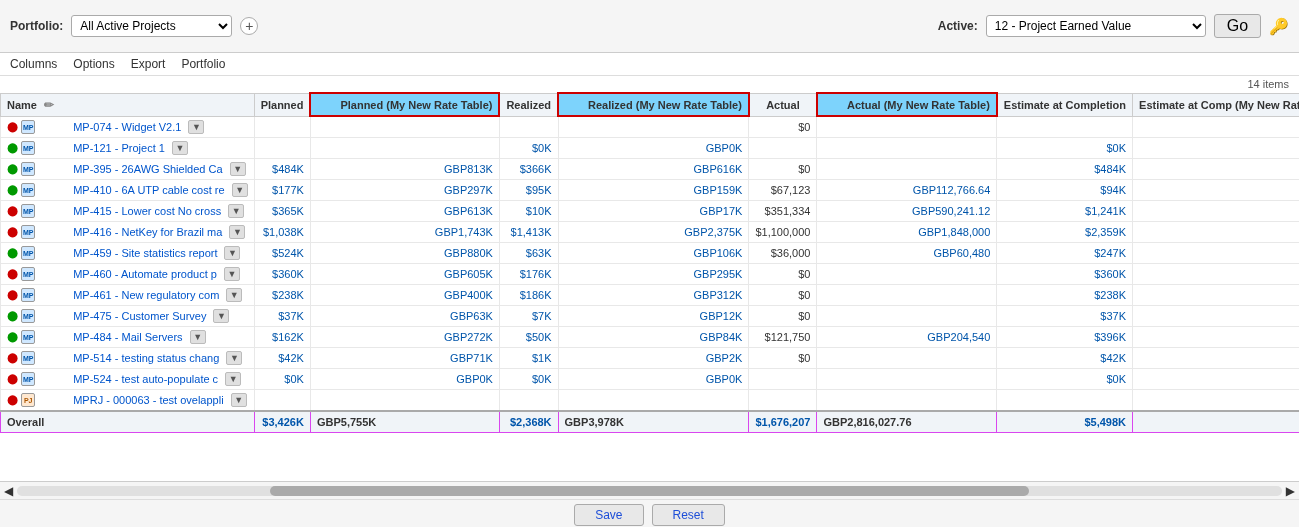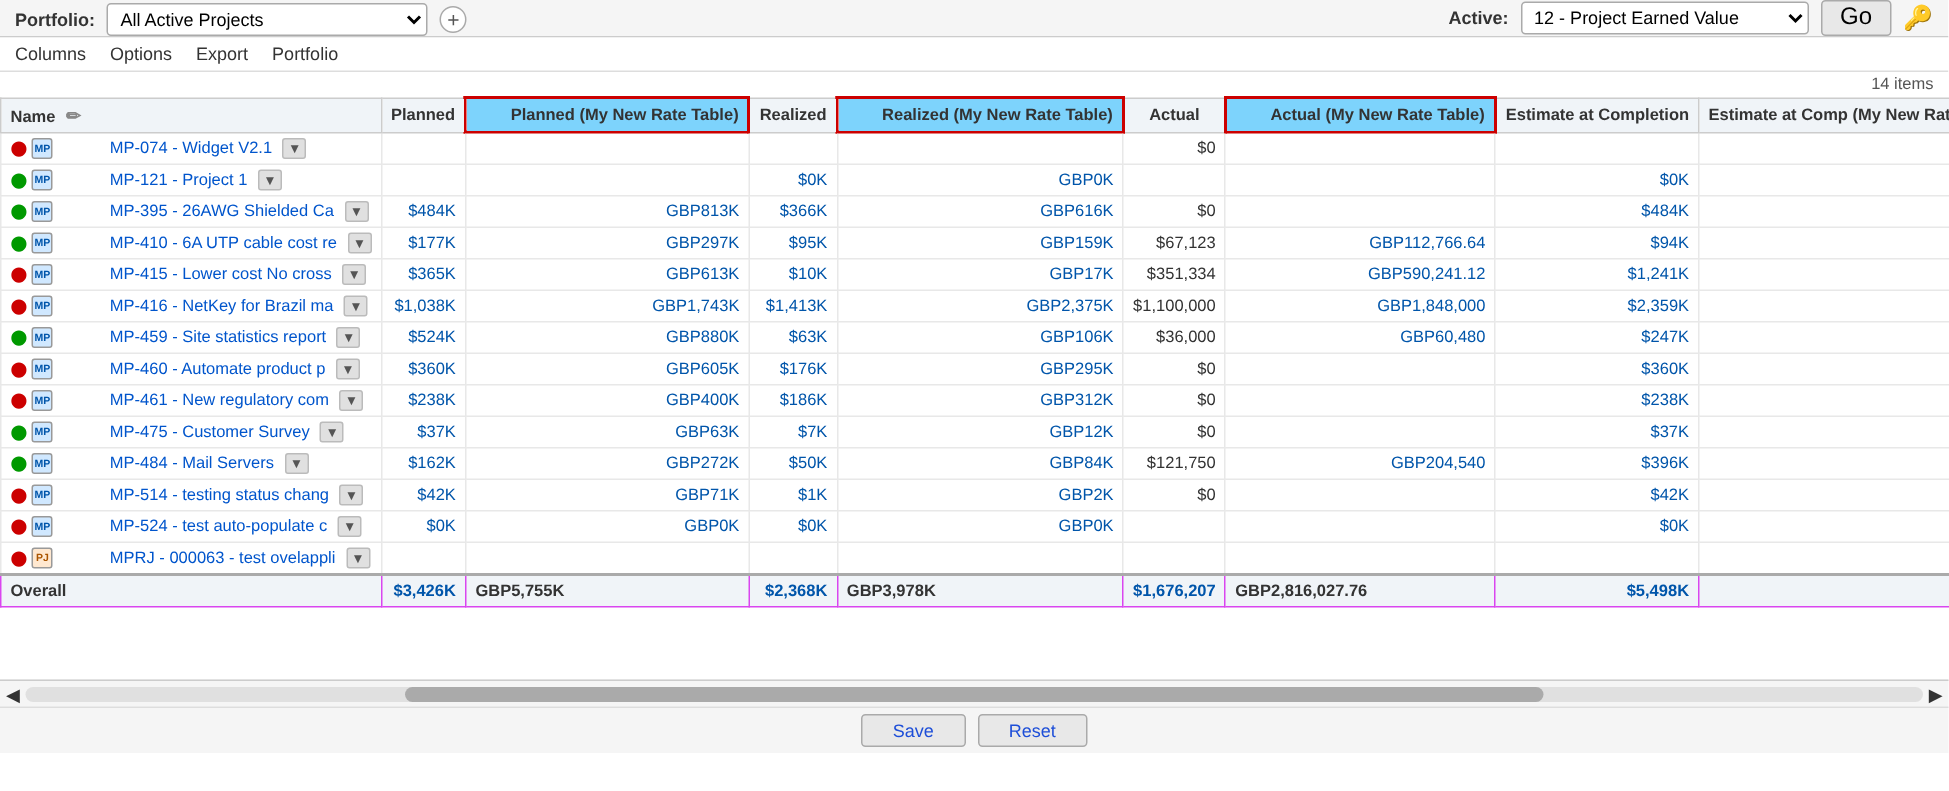--- a/index.html
+++ b/index.html
@@ -1,30 +1,30 @@
 <!DOCTYPE html>
 <html><head>
   <meta charset="utf-8">
   <style>
     * { box-sizing: border-box; margin: 0; padding: 0; }
     body { font-family: Arial, sans-serif; font-size: 12px; background: #fff; color: #333; overflow: hidden; }
 
     
     .top-bar {
-      display: flex; align-items: flex-end; justify-content: space-between;
-      padding: 0 10px; border-bottom: 1px solid #ccc; background: #f5f5f5;
+      display: flex; align-items: center; justify-content: space-between;
+      padding: 14px 10px; border-bottom: 1px solid #ccc; background: #f5f5f5;
     }
     .top-bar-left, .top-bar-right { display: flex; align-items: center; gap: 8px; }
     .top-bar label { font-weight: bold; }
     .top-bar select {
       padding: 2px 4px; border: 1px solid #aaa; border-radius: 3px;
       background: #fff; font-size: 12px;
     }
-    .top-bar-left select { width: 214px; }
-    .top-bar-right select { width: 192px; }
+    .top-bar-left select { width: 161px; }
+    .top-bar-right select { width: 220px; }
     .btn-go {
       padding: 2px 12px; border: 1px solid #aaa; border-radius: 3px;
       background: #e8e8e8; cursor: pointer; font-size: 16px;
     }
     .icon-plus {
       width: 18px; height: 18px; border: 1px solid #aaa; border-radius: 50%;
       display: inline-flex; align-items: center; justify-content: center;
       cursor: pointer; background: #fff; font-size: 14px; color: #555;
     }
     .key-icon { font-size: 16px; color: #c8a000; cursor: pointer; }

